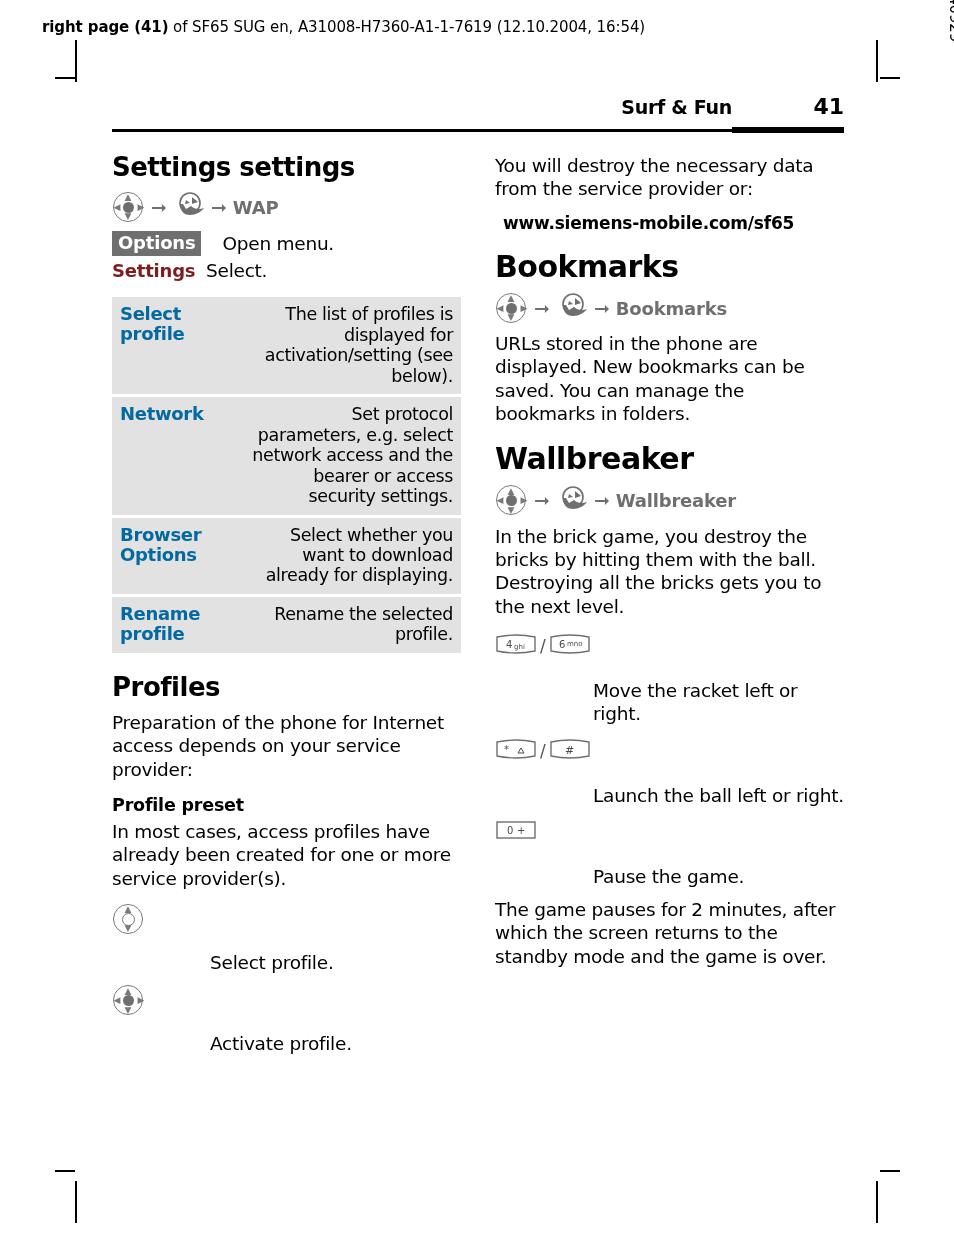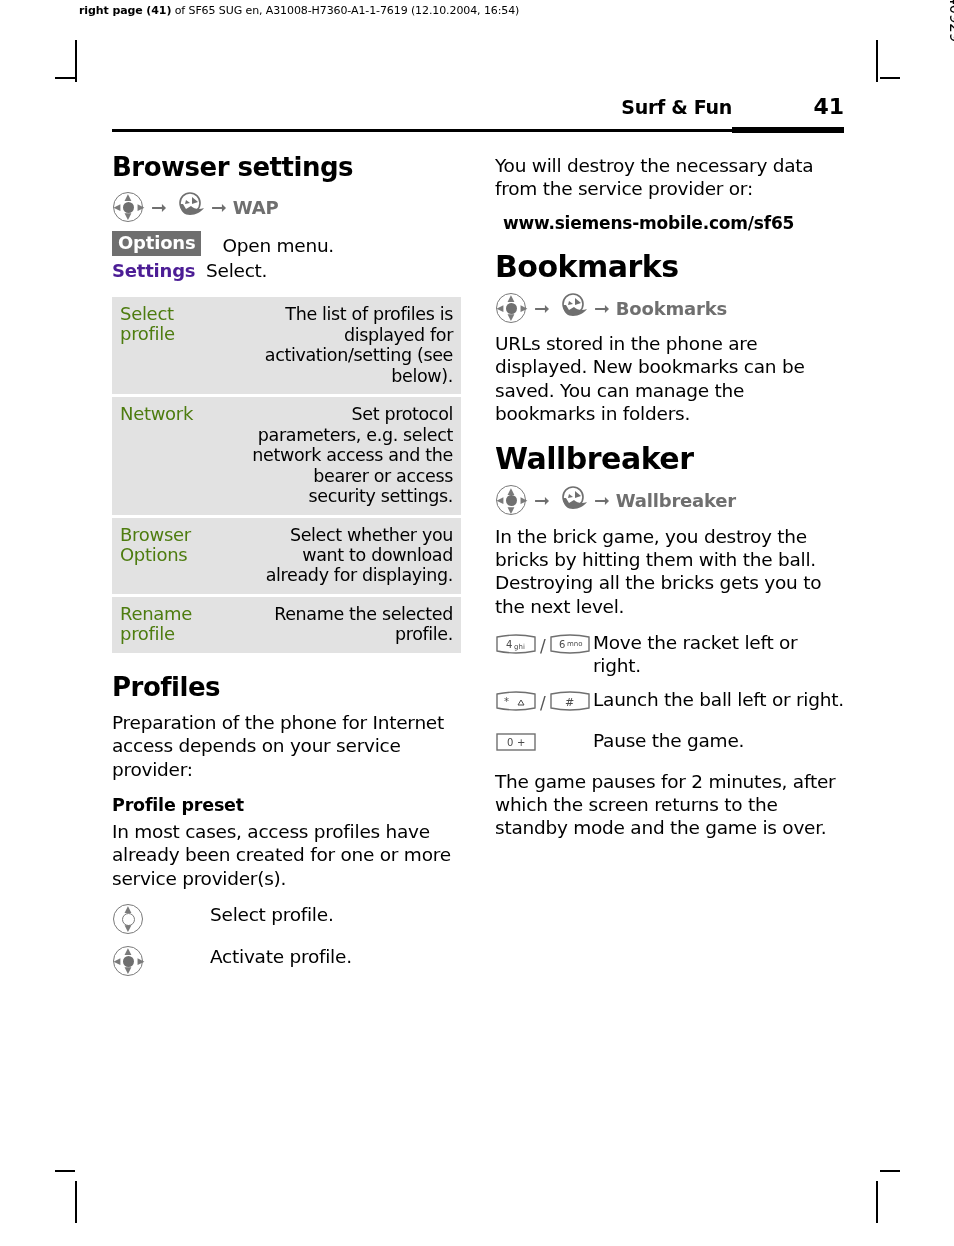--- a/index.html
+++ b/index.html
@@ -20,26 +20,25 @@
   .crop-v, .crop-h {
     position: absolute;
     background: #000;
   }
   .crop-v { width: 1.6px; height: 42px; }
   .crop-h { width: 20px; height: 1.6px; }
 
   
   .doc-header {
     position: absolute;
-    top: 4px;
+    top: 18px;
     left: 42px;
-    font-size: 11px;
+    font-size: 15px;
     letter-spacing: -0.1px;
     white-space: nowrap;
-    margin-left: 37px;
   }
   .doc-header b { font-weight: bold; }
 
   
   .side-text {
     position: absolute;
     font-size: 15px;
     white-space: nowrap;
     letter-spacing: -0.2px;
   }
@@ -195,29 +194,29 @@
   .navkey .car.left  { left: 1.5px;  top: 11px; }
   .navkey .car.right { right: 1.5px; top: 11px; }
 
   
   .surficon { flex: 0 0 auto; }
 
   
   .keyrows { margin: 0 0 16px 0; }
   .keyrow {
     display: flex;
-    align-items: flex-end;
+    align-items: center;
     margin-bottom: 4px;
   }
   .keyrow .k {
     width: 94px;
     flex: 0 0 94px;
     font-size: 18px;
     font-weight: bold;
-    color: #4c1d95;
+    color: #7f1d1d;
     letter-spacing: -0.2px;
   }
   .keyrow .k.inverse {
     background: #6f6f6f;
     color: #ffffff;
     display: inline-block;
     width: auto;
     flex: 0 0 auto;
     padding: 1px 6px 3px 6px;
     margin-right: 21px;
@@ -236,22 +235,22 @@
   }
   table.opts td {
     background: #e2e2e2;
     vertical-align: top;
     padding: 7px 8px 8px 8px;
     border-bottom: 3px solid #ffffff;
   }
   table.opts td.term {
     width: 112px;
     font-size: 18px;
-    font-weight: normal;
-    color: #4d7c0f;
+    font-weight: bold;
+    color: #0369a1;
     letter-spacing: -0.3px;
     line-height: 1.12;
   }
   table.opts td.def {
     font-size: 17.5px;
     line-height: 1.17;
     letter-spacing: -0.35px;
     text-align: right;
   }
 
@@ -273,20 +272,21 @@
   }
   .iconrow .slash {
     font-size: 17px;
     color: #555;
   }
   .iconrow .txt {
     font-size: 18.5px;
     line-height: 1.26;
     letter-spacing: -0.25px;
     padding-top: 1px;
+    margin-top: 48px;
   }
   .iconrow.navrow .glyphs { width: 98px; flex: 0 0 98px; }
 </style>
 </head>
 <body>
 
 <div class="crop-v" style="left:75px;  top:40px;"></div>
 <div class="crop-h" style="left:55px;  top:77px;"></div>
 <div class="crop-v" style="left:876px; top:40px;"></div>
 <div class="crop-h" style="left:880px; top:77px;"></div>
@@ -307,21 +307,21 @@
     <div class="chapter">Surf &amp; Fun</div>
     <div class="folio">41</div>
     <div class="rule-thin"></div>
     <div class="rule-thick"></div>
   </div>
 
   <div class="cols">
 
     <div class="col">
 
-      <h1 class="sect">Browser settings</h1>
+      <h1 class="sect">Settings settings</h1>
 
       <div class="navpath">
         <span class="navkey">
           <span class="ring"></span>
             <span class="dot"></span>
           <span class="car up">▲</span>
             <span class="car down">▼</span>
           <span class="car left">◀</span>
             <span class="car right">▶</span>
         </span>

